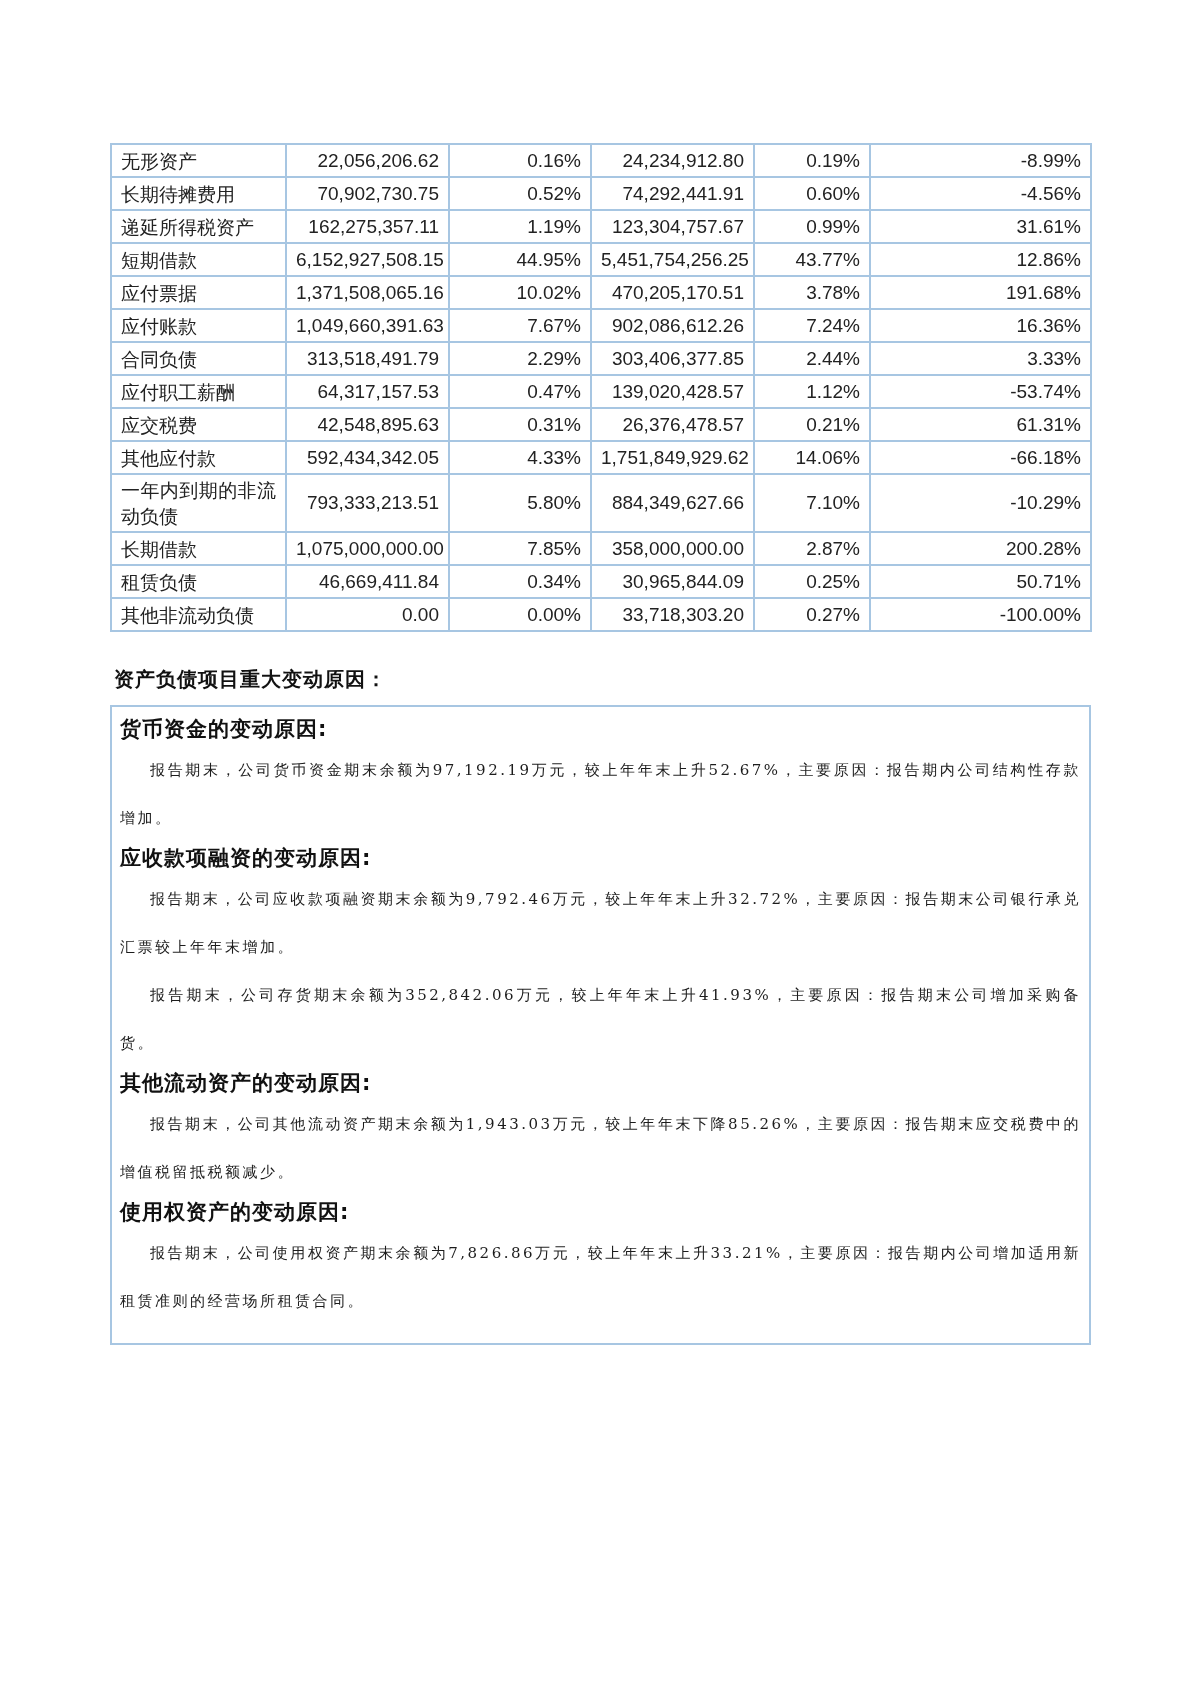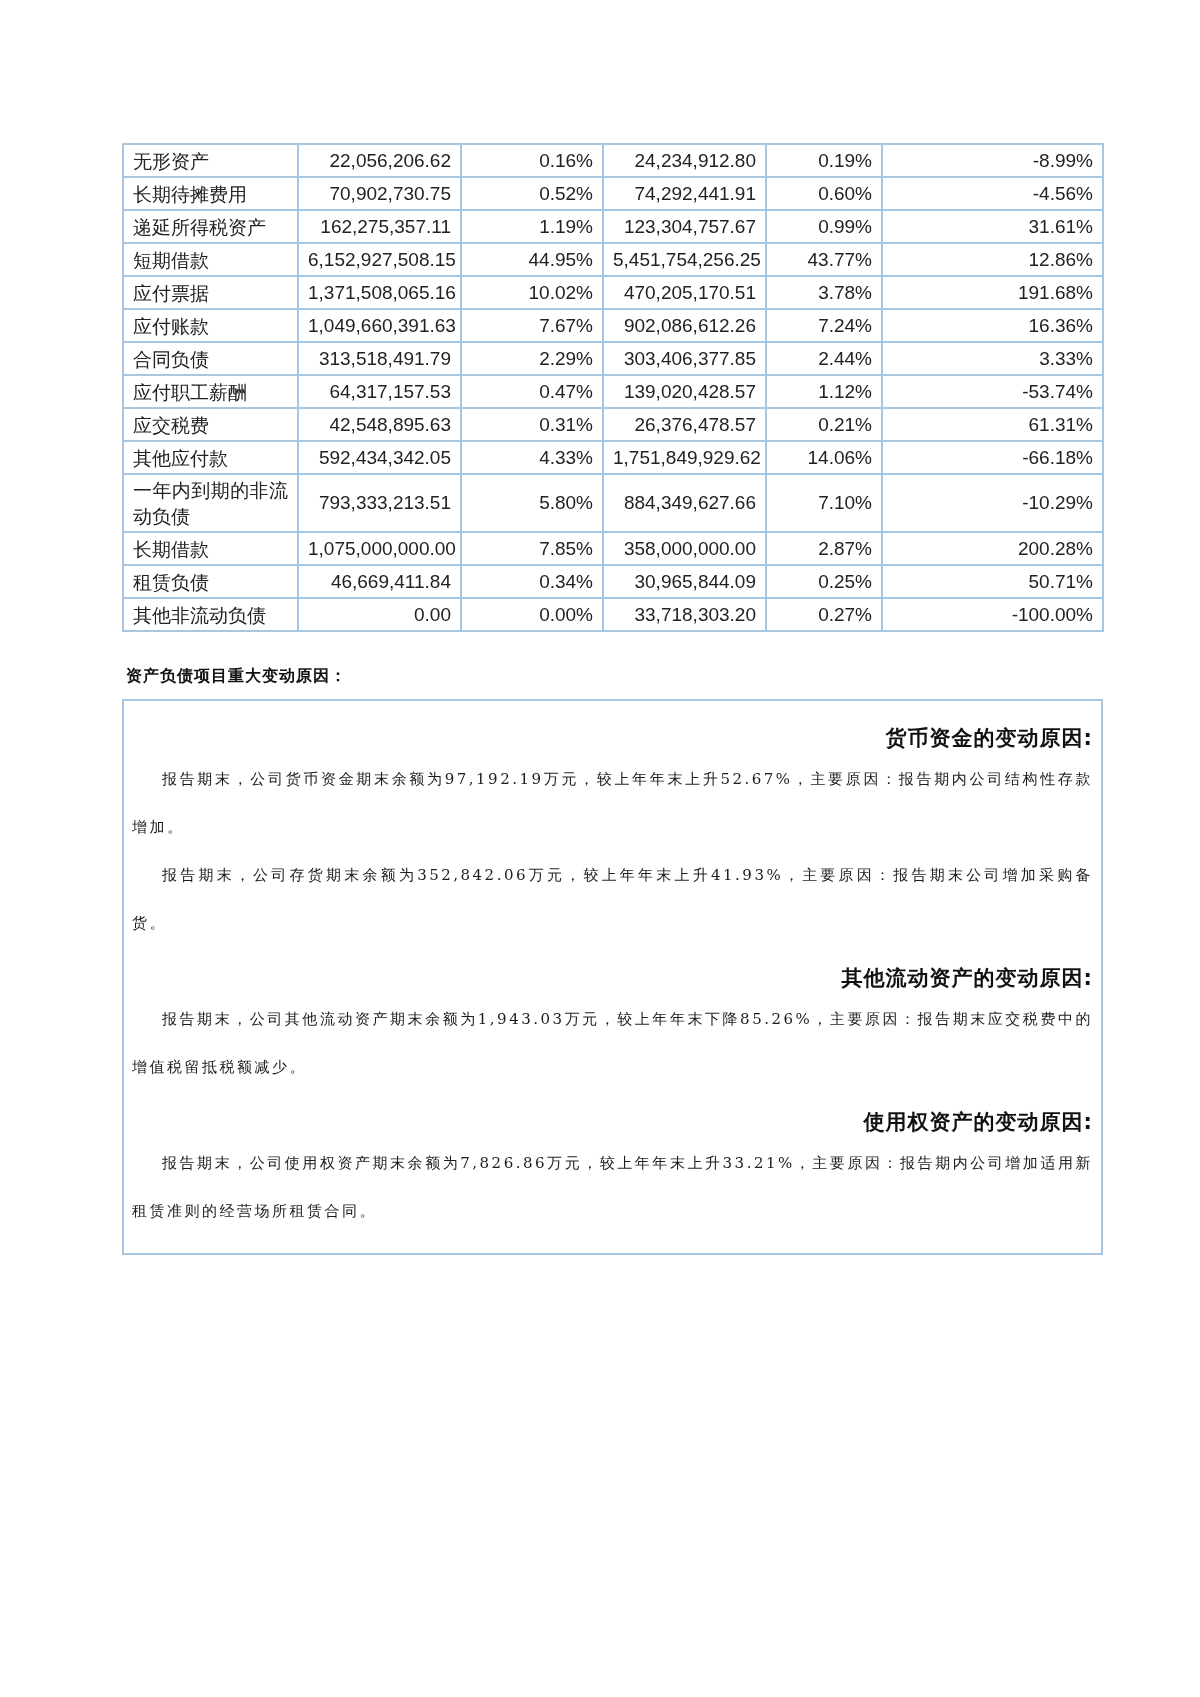--- a/index.html
+++ b/index.html
@@ -7,21 +7,21 @@
     position: relative;
     width: 1200px;
     height: 1697px;
     background: #ffffff;
     overflow: hidden;
     font-family: "DejaVu Serif", serif;
     color: #1c1c1c;
   }
   .content {
     position: absolute;
-    left: 122px;
+    left: 110px;
     top: 143px;
     width: 980px;
   }
   
   table.fin {
     border-collapse: collapse;
     table-layout: fixed;
     width: 980px;
   }
   table.fin td {
@@ -46,40 +46,39 @@
   td.c-num, td.c-pct {
     font-family: "Liberation Sans", sans-serif;
     text-align: right;
     white-space: nowrap;
   }
   
   .big-heading {
     margin: 34px 0 12px 4px;
     font-family: "DejaVu Sans", sans-serif;
     font-weight: bold;
-    font-size: 16px;
+    font-size: 20px;
     letter-spacing: 1px;
     color: #111111;
   }
   .reasons-box {
     box-sizing: border-box;
     width: 981px;
     border: 2px solid #a7c6e2;
     padding: 6px 8px 18px 8px;
     background: #ffffff;
   }
   .section-title {
-    margin: 16px 0 2px 0;
+    margin: 1px 0 2px 0;
     font-family: "DejaVu Sans", sans-serif;
     font-weight: bold;
     font-size: 21px;
     line-height: 30px;
     letter-spacing: 1px;
     color: #111111;
-    text-align: right;
   }
   .section-body {
     margin: 0;
     font-size: 15px;
     line-height: 48px;
     letter-spacing: 2.5px;
     text-indent: 2em;
     text-align: justify;
     text-justify: inter-character;
     color: #1c1c1c;
@@ -230,20 +229,24 @@
     </table>
 
     <div class="big-heading">资产负债项目重大变动原因：</div>
 
     <div class="reasons-box" id="reasons-box">
       <div class="section">
         <div class="section-title">货币资金的变动原因:</div>
         <p class="section-body">报告期末，公司货币资金期末余额为97,192.19万元，较上年年末上升52.67%，主要原因：报告期内公司结构性存款增加。</p>
       </div>
 
+      <div class="section">
+        <div class="section-title">应收款项融资的变动原因:</div>
+        <p class="section-body">报告期末，公司应收款项融资期末余额为9,792.46万元，较上年年末上升32.72%，主要原因：报告期末公司银行承兑汇票较上年年末增加。</p>
+      </div>
 
 
       <div class="section">
         <p class="section-body">报告期末，公司存货期末余额为352,842.06万元，较上年年末上升41.93%，主要原因：报告期末公司增加采购备货。</p>
       </div>
 
       <div class="section">
         <div class="section-title">其他流动资产的变动原因:</div>
         <p class="section-body">报告期末，公司其他流动资产期末余额为1,943.03万元，较上年年末下降85.26%，主要原因：报告期末应交税费中的增值税留抵税额减少。</p>
       </div>

